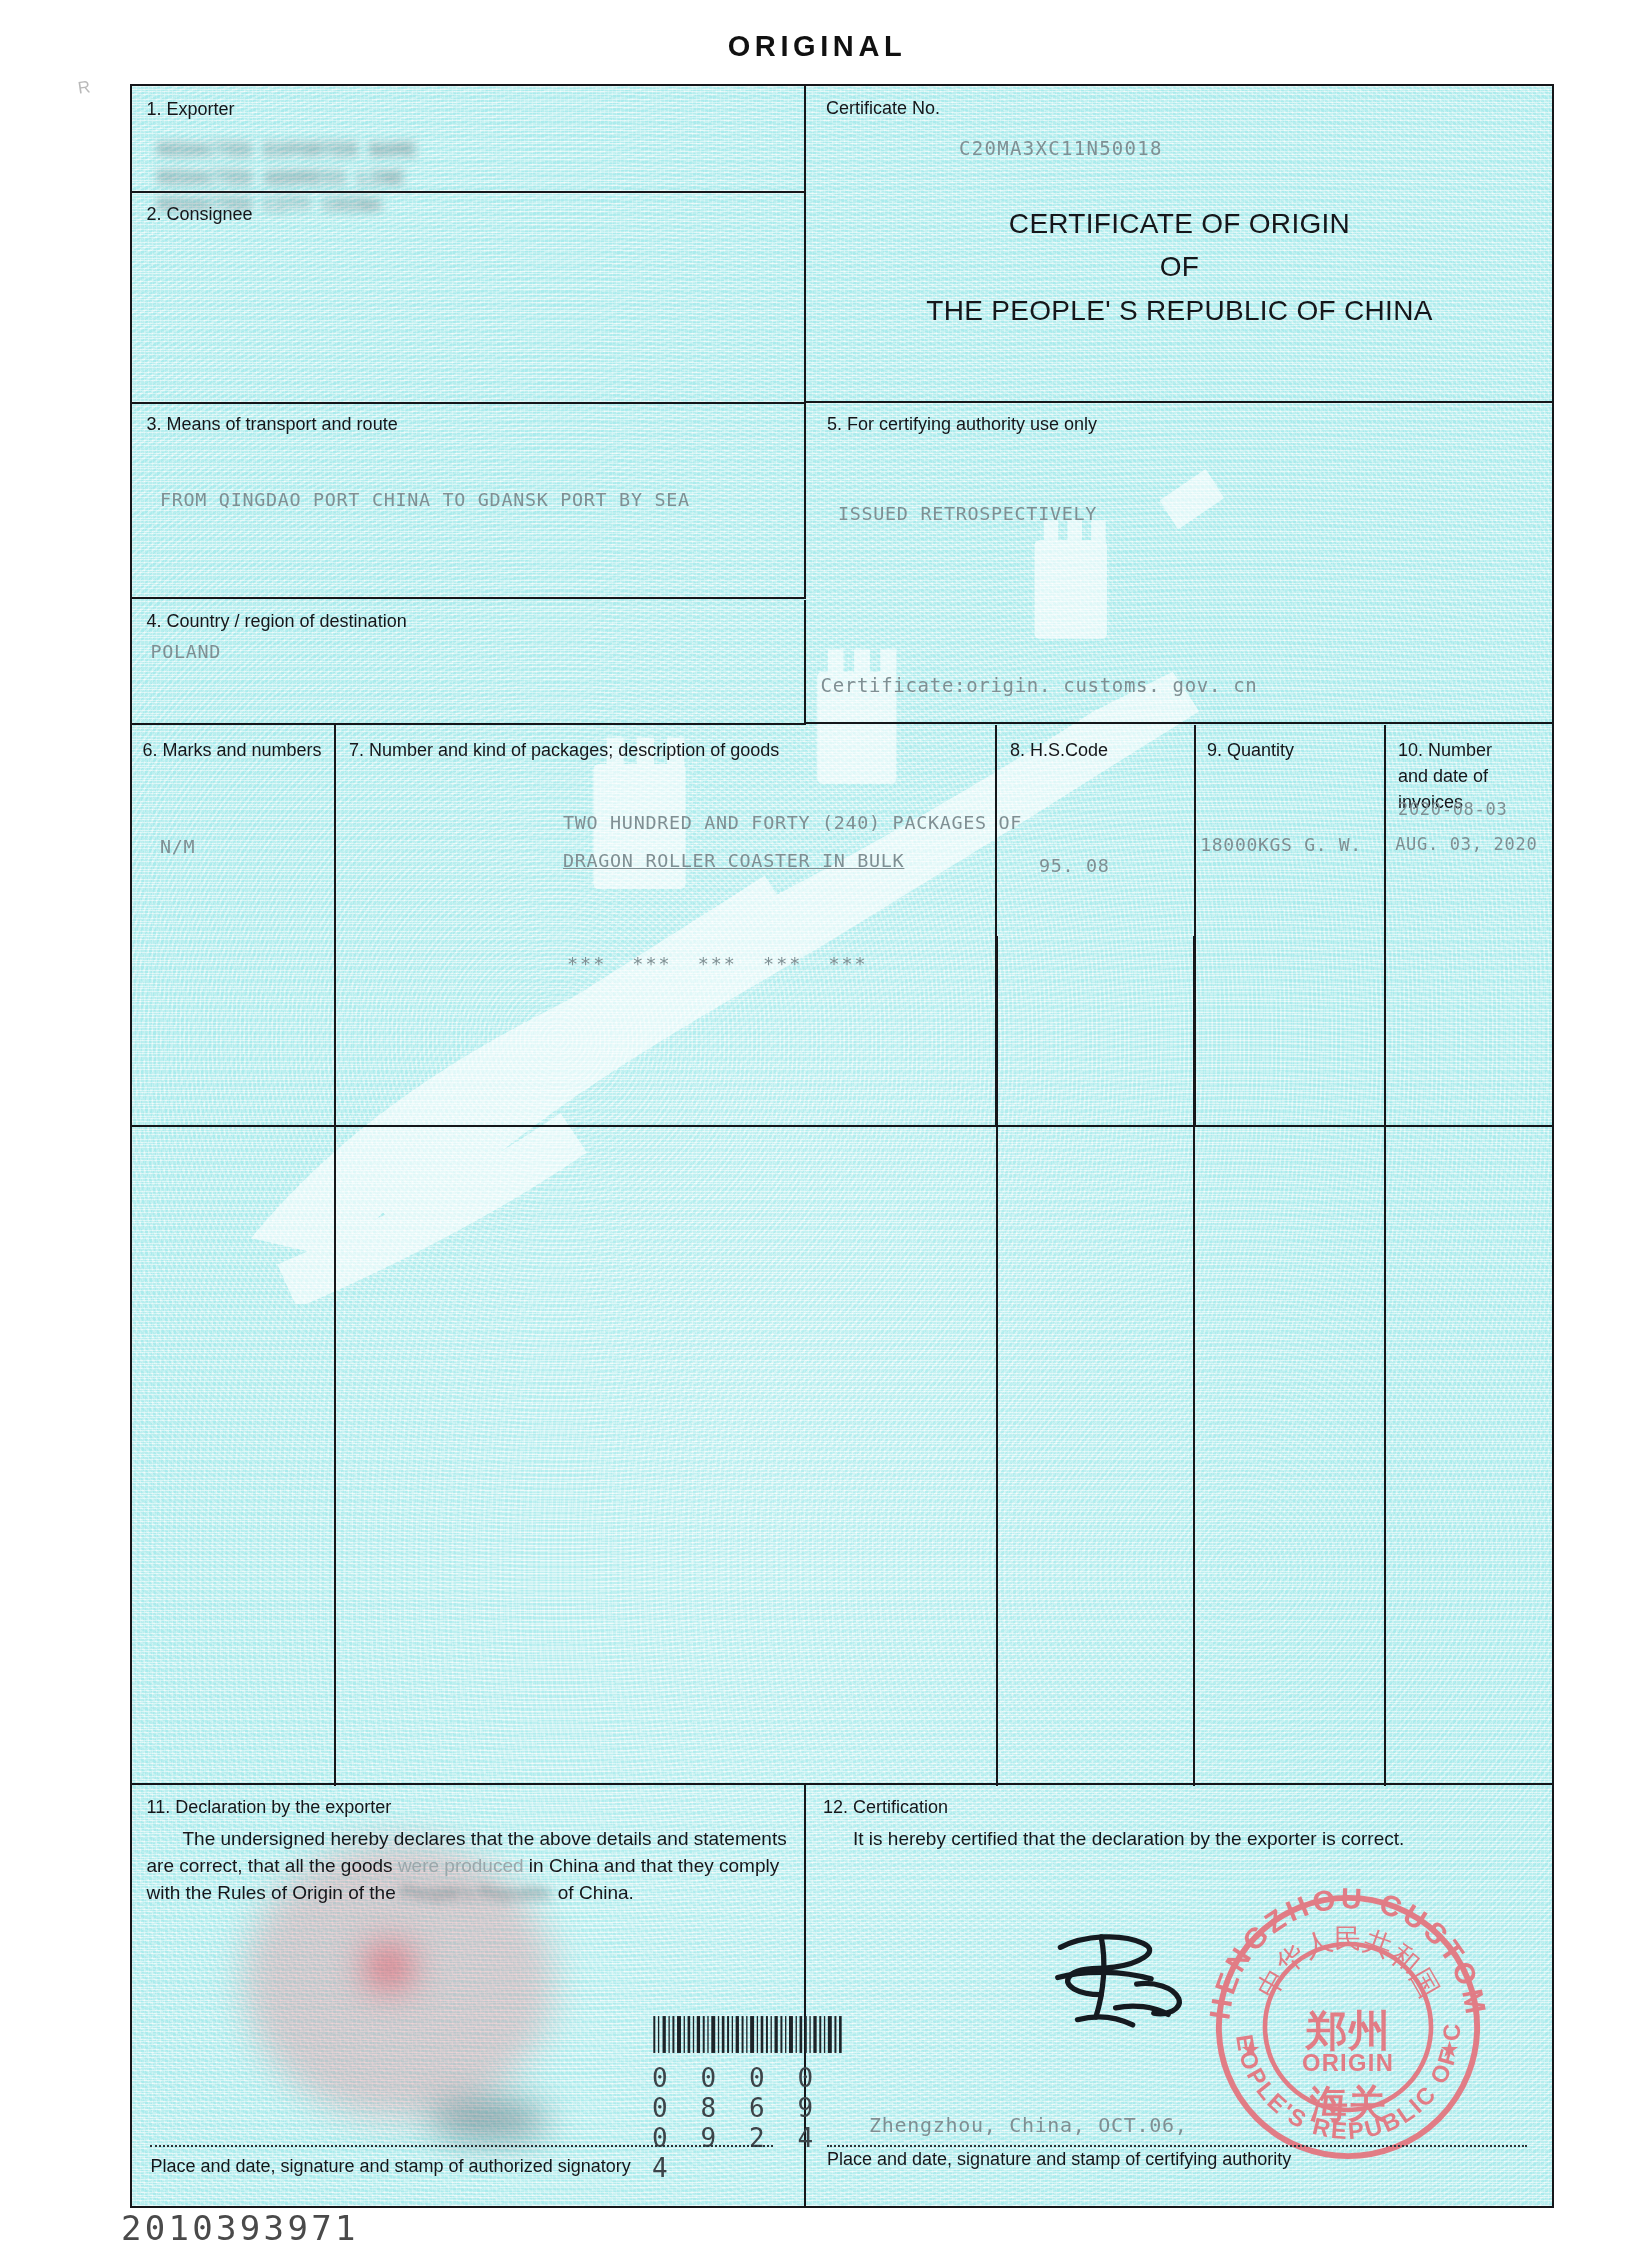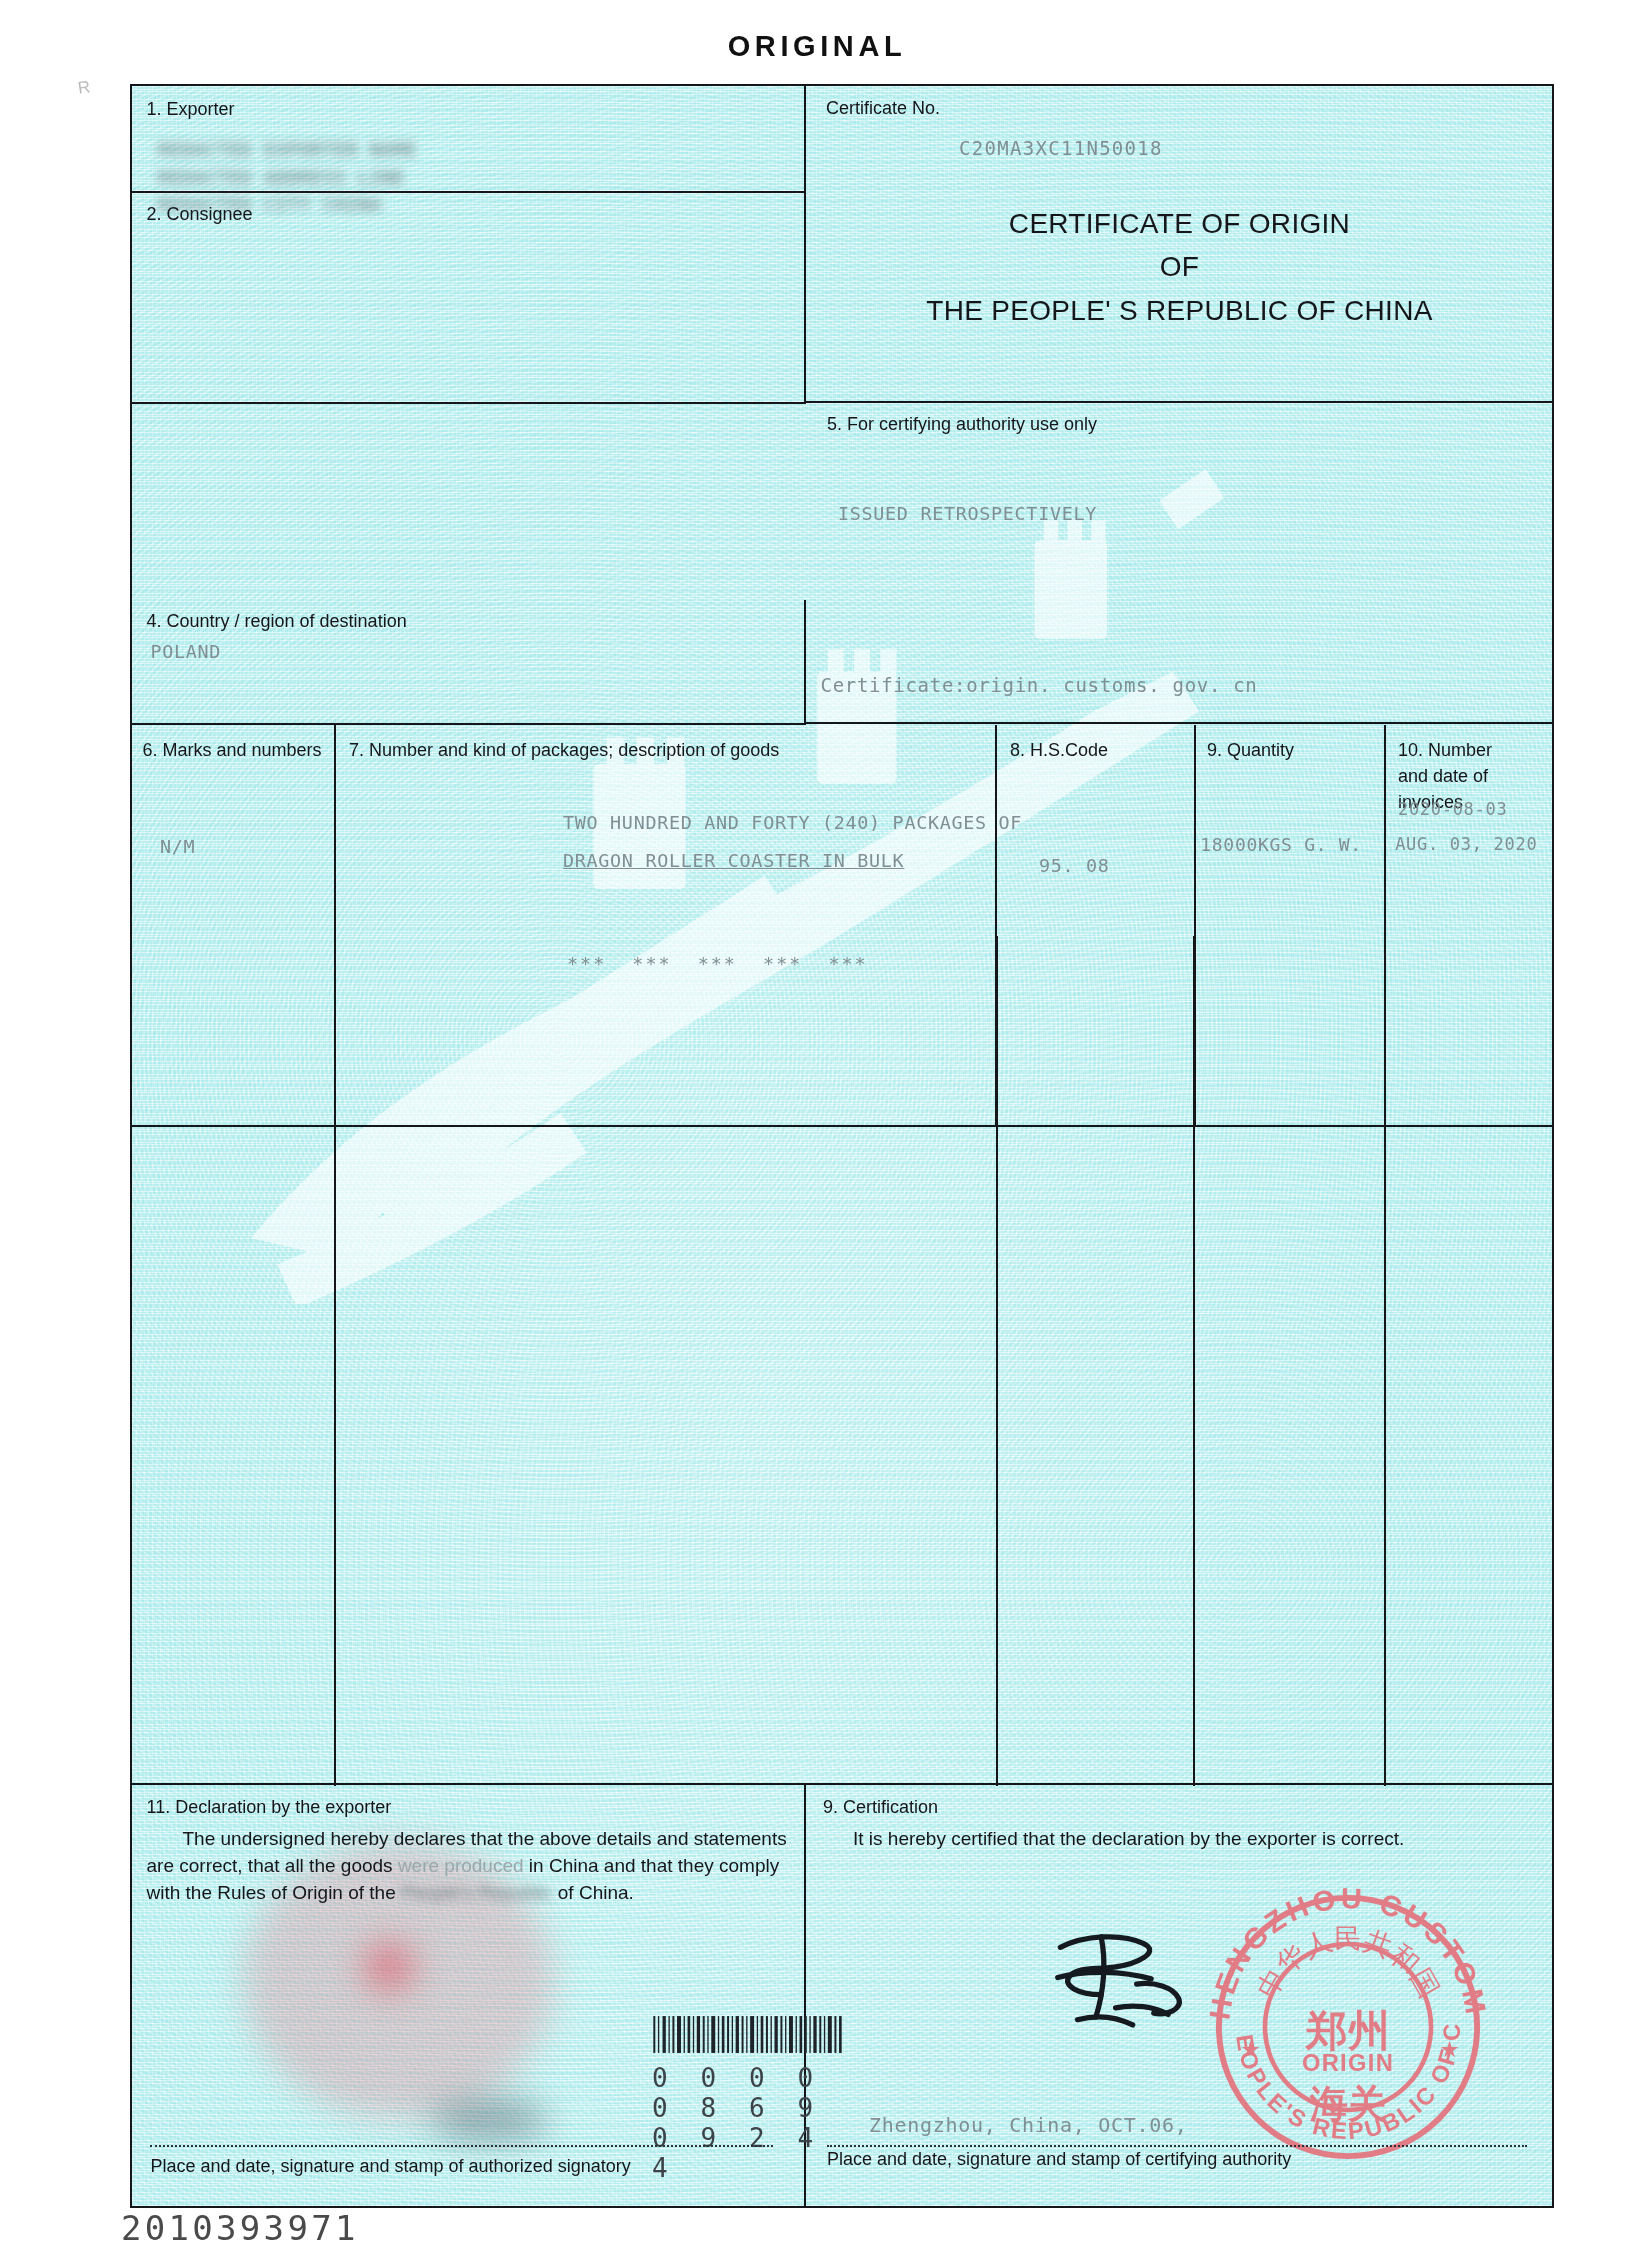--- a/index.html
+++ b/index.html
@@ -153,20 +153,24 @@
   <div class="cell bb" style="left:674px;top:0;width:747px;height:317px;">
     <div class="box-label" style="position:absolute;left:20px;top:12px;">Certificate No.</div>
     <div class="typed" style="position:absolute;left:153px;top:51px;font-size:19px;letter-spacing:1.3px;">C20MA3XC11N50018</div>
     <div class="title-block" style="position:absolute;left:0;top:116px;width:100%;">
       <div class="title-line">CERTIFICATE OF ORIGIN</div>
       <div class="title-line">OF</div>
       <div class="title-line">THE PEOPLE' S REPUBLIC OF CHINA</div>
     </div>
   </div>
 
+  <div class="cell br bb" style="left:0;top:317px;width:674px;height:196px;">
+    <div class="box-label" style="position:absolute;left:14.5px;top:10.5px;">3. Means of transport and route</div>
+    <div class="typed" style="position:absolute;left:28px;top:86px;">FROM QINGDAO PORT CHINA TO GDANSK PORT BY SEA</div>
+  </div>
 
   <div class="cell br bb" style="left:0;top:514px;width:674px;height:125px;">
     <div class="box-label" style="position:absolute;left:14.5px;top:10.5px;">4. Country / region of destination</div>
     <div class="typed" style="position:absolute;left:18.4px;top:41px;">POLAND</div>
   </div>
 
   <div class="cell bb" style="left:674px;top:317px;width:747px;height:321px;">
     <div class="box-label" style="position:absolute;left:21px;top:10.5px;">5. For certifying authority use only</div>
     <div class="typed" style="position:absolute;left:32px;top:100px;">ISSUED RETROSPECTIVELY</div>
     <div class="typed" style="position:absolute;left:14.5px;top:271px;font-size:19px;">Certificate:origin. customs. gov. cn</div>
@@ -274,21 +278,21 @@
       <div class="barcode-num">0 0 0 0 0 8 6 9 0 9 2 4 4</div>
     </div>
 
     <div style="position:absolute;left:18.4px;top:360px;width:623px;">
       <div class="dotline"></div>
       <div class="footer-cap" style="margin-top:9.2px;">Place and date, signature and stamp of authorized signatory</div>
     </div>
   </div>
 
   <div class="cell" style="left:674px;top:1699px;width:747px;height:423px;">
-    <div class="decl-title" style="position:absolute;left:17px;top:12px;">9. Certification</div>
+    <div class="decl-title" style="position:absolute;left:17px;top:12px;">12. Certification</div>
     <div class="decl-body" style="position:absolute;left:17px;top:41px;text-indent:30px;width:711px;">It is hereby certified that the declaration by the exporter is correct.</div>
 
     <svg class="signature" style="left:232px;top:136px;width:171px;height:125px;" viewBox="0 0 260 190">
       <g fill="none" stroke="#151a20" stroke-width="8" stroke-linecap="round" stroke-linejoin="round">
         <path d="M34 40 C 70 22, 126 18, 160 34 C 188 47, 150 66, 116 70 C 86 74, 60 70, 48 84 C 36 98, 62 112, 96 112"></path>
         <path d="M30 86 C 72 74, 130 76, 172 88"></path>
         <path d="M96 24 C 104 62, 100 108, 88 146"></path>
         <path d="M150 96 C 176 92, 206 100, 214 118 C 220 134, 196 144, 176 140"></path>
         <path d="M118 132 C 146 126, 176 130, 198 142"></path>
         <path d="M60 150 C 90 142, 120 146, 144 158"></path>

